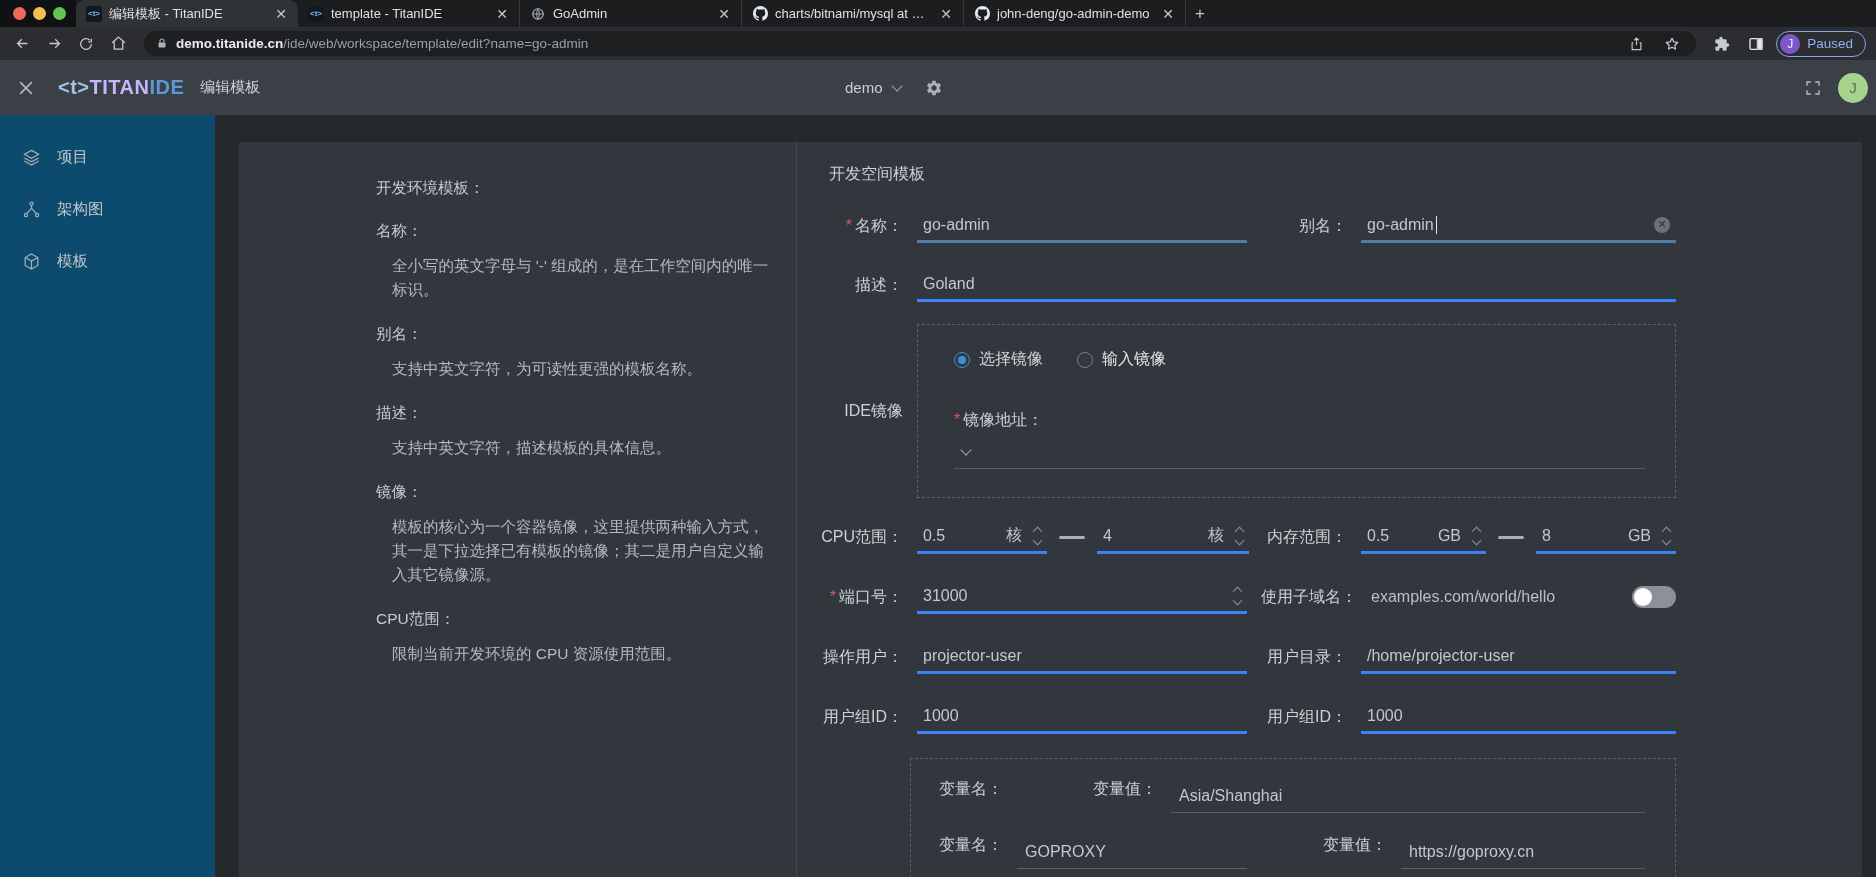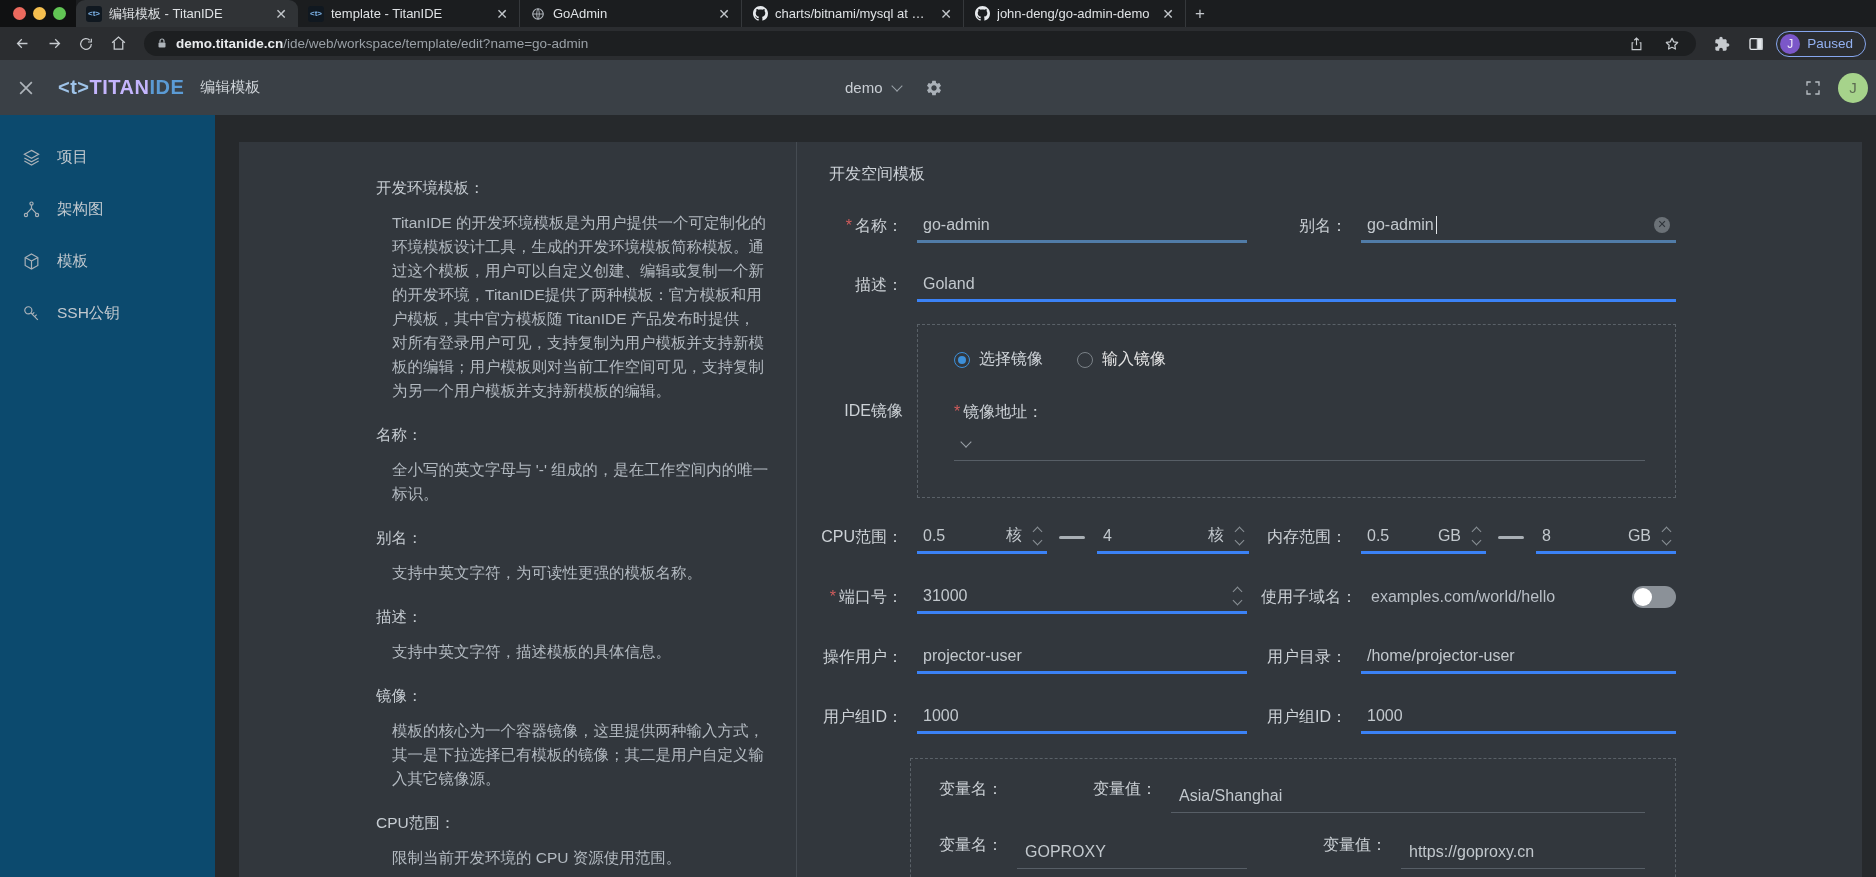--- a/index.html
+++ b/index.html
@@ -91,21 +91,21 @@
 
   .dashedbox { margin:0 0 0 113px; border:1px dashed #5a6168; }
   .idebox { height:174px; padding:24px 30px 0 36px; }
   .radiorow { display:flex; align-items:center; gap:34px; }
   .radio { display:flex; align-items:center; gap:9px; }
   .rdot { width:16px; height:16px; border-radius:50%; border:1.5px solid #7a8187; position:relative; }
   .radio.sel .rdot { border-color:#3d8fd8; }
   .radio.sel .rdot::after { content:""; position:absolute; inset:3px; border-radius:50%; background:#3d8fd8; }
   .radio .rlabel { color:#cfd4d9; }
   .radio.unsel .rlabel { color:#e5e5e5; }
-  .imgaddr-label { margin-top:32px; color:#ccd1d6; }
+  .imgaddr-label { margin-top:40px; color:#ccd1d6; }
   .imgaddr-fld { margin-top:4px; height:34px; display:flex; align-items:center; border-bottom:1px solid #575e66;
                  padding:0 8px; color:#b9bfc6; }
   .imgaddr-fld .val { flex:1 1 auto; overflow:hidden; white-space:nowrap; text-overflow:ellipsis; }
 
   .stepper { display:flex; flex-direction:column; gap:4px; margin-left:10px; }
   .sv { width:7px; height:7px; border:solid #8a9096; border-width:1.6px 1.6px 0 0; }
   .sv.up { transform:rotate(-45deg); } .sv.dn { transform:rotate(135deg); margin-top:-2px; }
   .unit { color:#c2c8cd; margin-left:auto; }
   .rangedash { width:26px; height:3px; background:#a9afb5; border-radius:2px; margin:0 12px; flex:0 0 auto; }
   .numfld { justify-content:flex-start; }
@@ -290,37 +290,27 @@
     </div>
     <div class="sideitem">
       <span>
         <svg width="19" height="19" viewBox="0 0 24 24">
             <path d="M12 2.5l8 4.5v10l-8 4.5-8-4.5V7l8-4.5z"></path>
             <path d="M12 11.5L4 7M12 11.5l8-4.5M12 11.5v10"></path>
           </svg>
       </span>
       <span>模板</span>
     </div>
-    <div class="sideitem">
-      <span>
-        <svg width="19" height="19" viewBox="0 0 24 24">
-            <circle cx="8" cy="8" r="4.5"></circle>
-            <path d="M11.2 11.2L20 20M16 16l2.5-2.5M13 13l2.5-2.5"></path>
-          </svg>
-      </span>
-      <span>SSH公钥</span>
-    </div>
   </div>
 
   <div class="mainwrap">
     <div class="panel">
 
       <div class="help">
         <h3>开发环境模板：</h3>
-        <p>TitanIDE 的开发环境模板是为用户提供一个可定制化的环境模板设计工具，生成的开发环境模板简称模板。通过这个模板，用户可以自定义创建、编辑或复制一个新的开发环境，TitanIDE提供了两种模板：官方模板和用户模板，其中官方模板随 TitanIDE 产品发布时提供，对所有登录用户可见，支持复制为用户模板并支持新模板的编辑；用户模板则对当前工作空间可见，支持复制为另一个用户模板并支持新模板的编辑。</p>
         <h3>名称：</h3>
         <p>全小写的英文字母与 '-' 组成的，是在工作空间内的唯一标识。</p>
         <h3>别名：</h3>
         <p>支持中英文字符，为可读性更强的模板名称。</p>
         <h3>描述：</h3>
         <p>支持中英文字符，描述模板的具体信息。</p>
         <h3>镜像：</h3>
         <p>模板的核心为一个容器镜像，这里提供两种输入方式，其一是下拉选择已有模板的镜像；其二是用户自定义输入其它镜像源。</p>
         <h3>CPU范围：</h3>
         <p>限制当前开发环境的 CPU 资源使用范围。</p>

